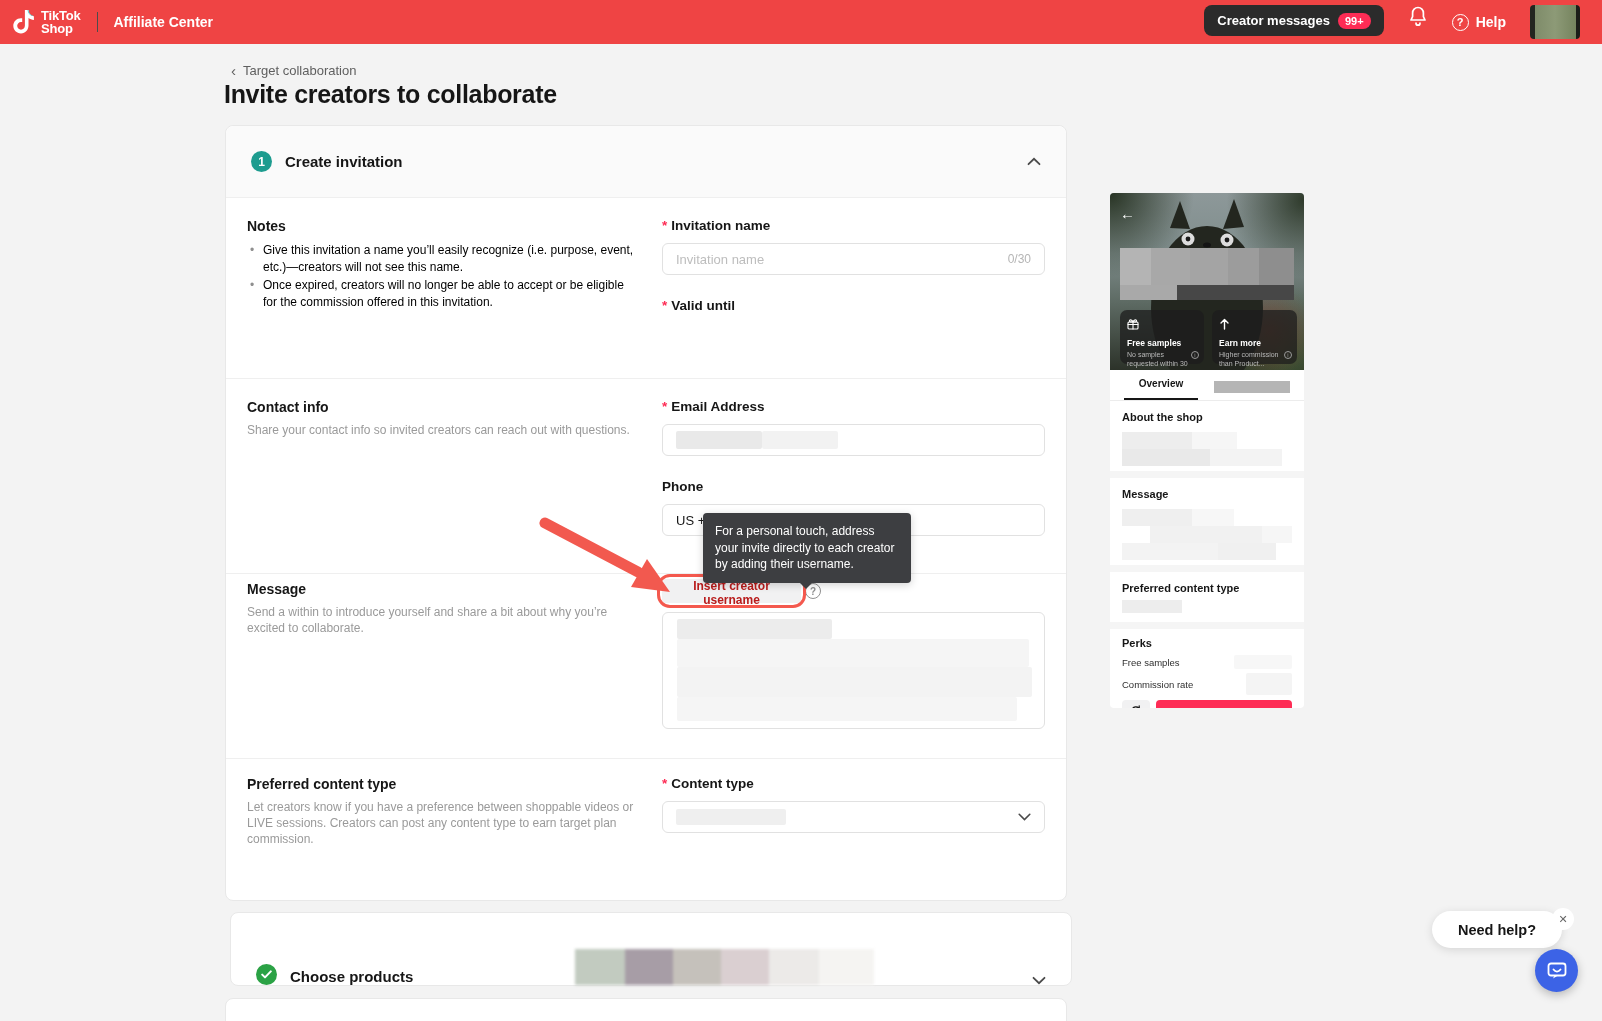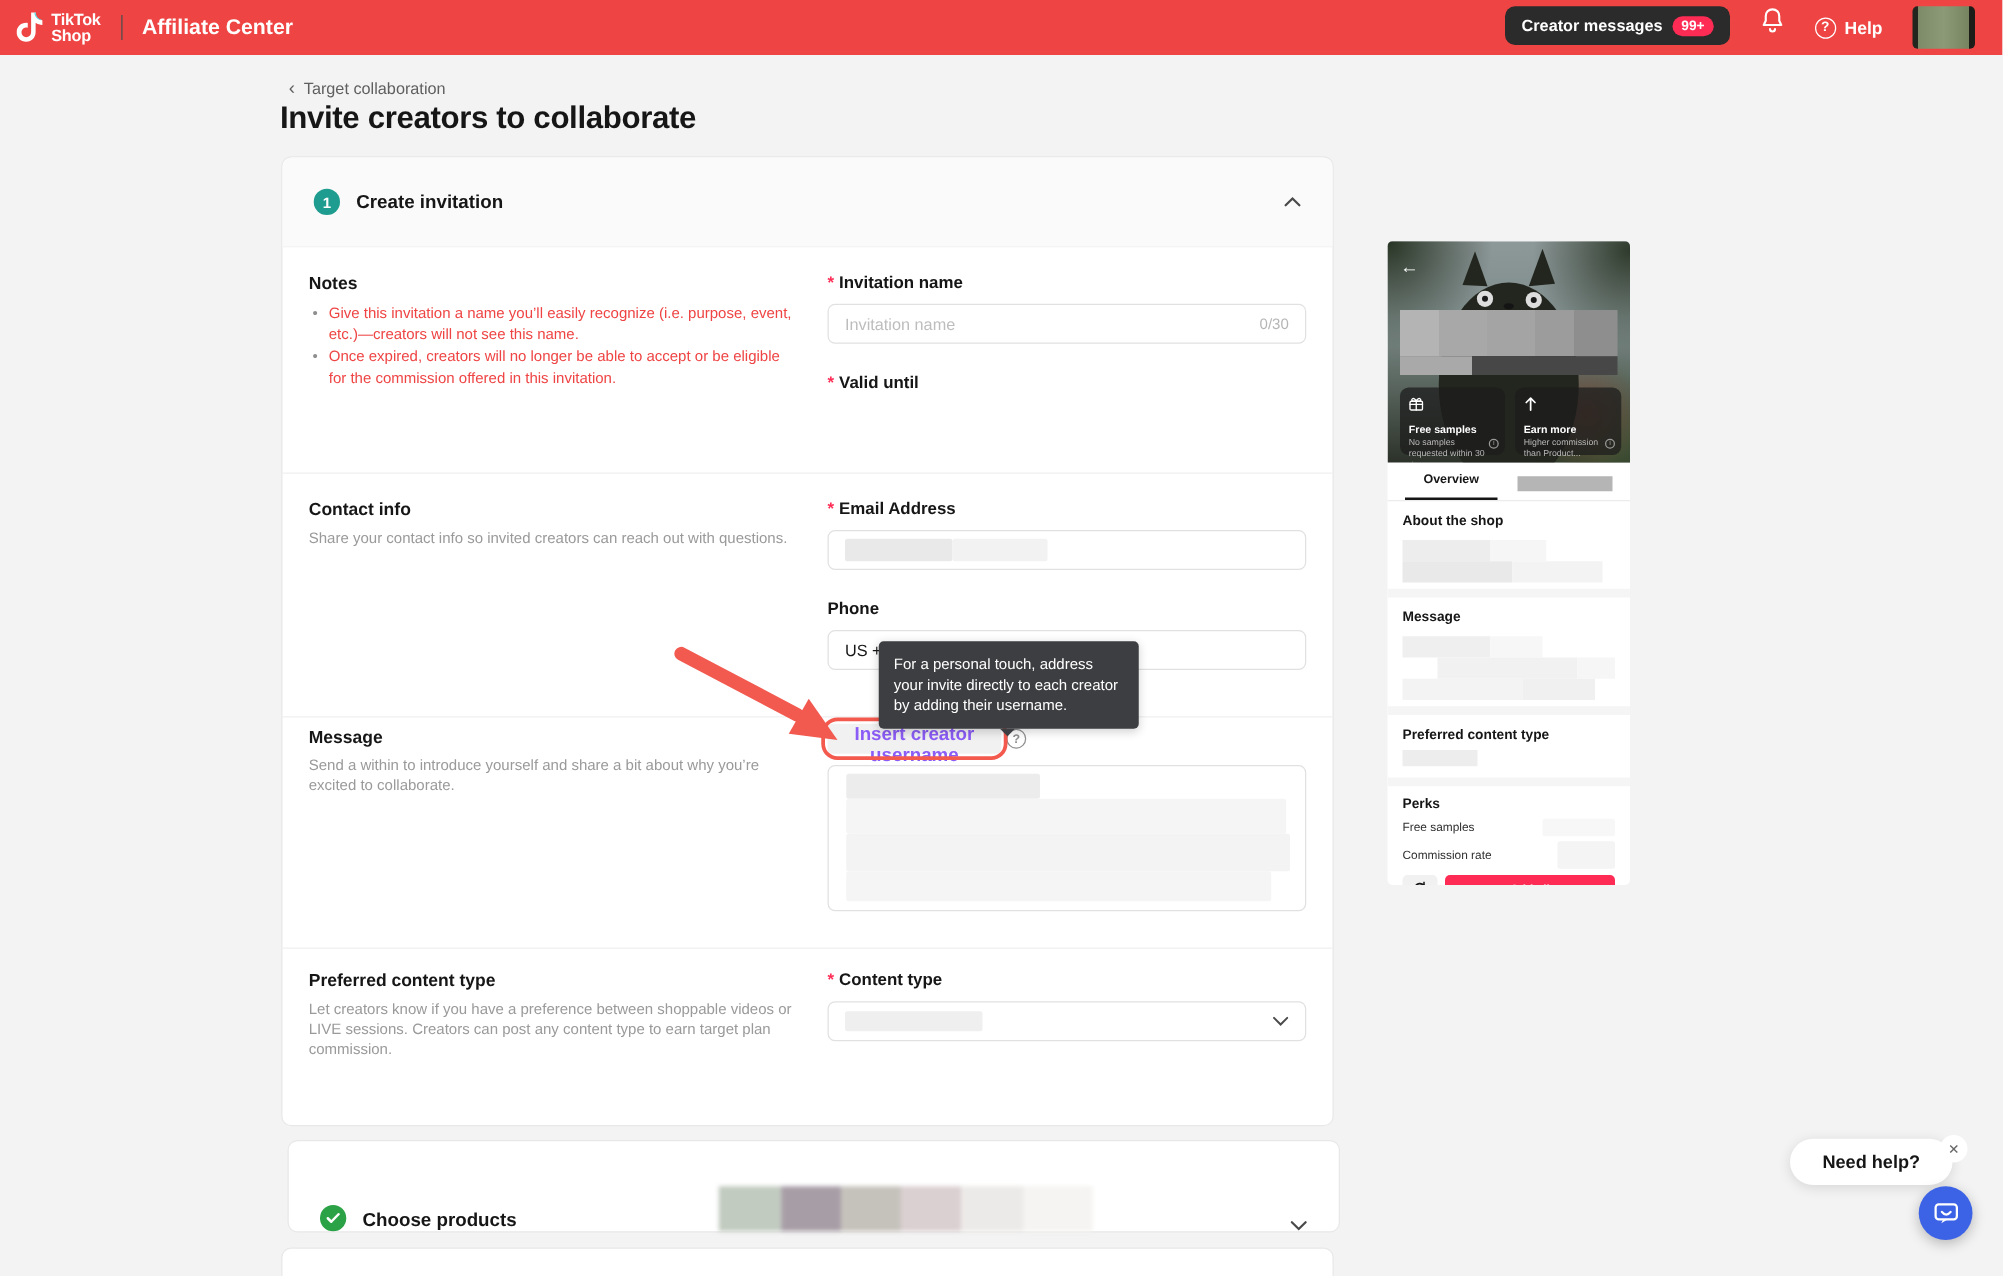--- a/index.html
+++ b/index.html
@@ -10,21 +10,21 @@
     font-family:"Liberation Sans", sans-serif;
   }
   .abs { position:absolute; }
 
   
   .topbar { position:absolute; top:0; left:0; width:1602px; height:44px;
     background:#ef4444; color:#fff; display:flex; align-items:center; z-index:40; }
   .logo { display:flex; align-items:center; gap:6px; padding-left:13px; }
   .logo-text { font-size:13px; font-weight:800; line-height:13px; letter-spacing:-.2px; }
   .v-div { width:1px; height:20px; background:#4c4c4c; margin:0 16px; }
-  .app-title { font-size:17px; font-weight:700; }
+  .app-title { font-size:14px; font-weight:700; }
   .topbar-right { margin-left:auto; display:flex; gap:24px; padding-right:22px; }
   .cm-btn { background:#2b2b2b; border-radius:8px; height:31px; display:flex; align-items:center;
     gap:8px; padding:0 13px; font-size:13px; font-weight:600; cursor:pointer; }
   .badge { background:#fe2c55; border-radius:10px; font-size:11px; font-weight:700; padding:2px 7px; line-height:12px; }
   .help-item { display:flex; align-items:center; gap:7px; font-size:14px; font-weight:600; cursor:pointer; }
   .qcircle-w { width:17px; height:17px; border:1.6px solid #fff; border-radius:50%;
     display:flex; align-items:center; justify-content:center; font-size:11px; font-weight:700; }
   .avatar { width:50px; height:34px; border-radius:4px;
     background:linear-gradient(90deg,#23251f 0%,#23251f 9%,#7e8b69 9%,#8d9a77 50%,#76845f 91%,#1c1d19 91%); }
 
@@ -37,35 +37,35 @@
   .card-header { height:72px; background:#fafafa; border-bottom:1px solid #efefef;
     border-radius:8px 8px 0 0; display:flex; align-items:center; padding:0 25px; gap:13px; }
   .step-circle { width:21px; height:21px; border-radius:50%; color:#fff; font-size:12px; font-weight:700;
     display:flex; align-items:center; justify-content:center; flex:0 0 auto; }
   .sec-title { font-size:15px; font-weight:700; }
   .head-chev { margin-left:auto; cursor:pointer; display:flex; }
 
   .col-title { font-size:14px; font-weight:700; }
   .col-desc { font-size:12px; color:#9a9a9a; line-height:16px; }
   .bullets { list-style:none; }
-  .bullets li { position:relative; padding-left:15px; font-size:12px; color:#ef4444; line-height:16.5px; margin-bottom:2px; }
+  .bullets li { position:relative; padding-left:15px; font-size:12px; color:#000000; line-height:16.5px; margin-bottom:2px; }
   .bullets li::before { content:"•"; position:absolute; left:2px; color:#8f8f8f; }
 
   .f-label { font-size:13.5px; font-weight:700; display:flex; gap:4px; }
   .req { color:#fe2c55; }
   .input { position:absolute; width:383px; height:32px; border:1px solid #e1e1e1; border-radius:6px;
     background:#fff; display:flex; align-items:center; padding:0 13px; font-size:13px; }
   .input input { border:none; outline:none; flex:1; font:inherit; color:#161616; background:transparent; }
   .input input::placeholder { color:#bdbdbd; }
   .counter { color:#b5b5b5; font-size:12px; margin-left:8px; }
   .h-div { position:absolute; left:0; right:0; height:1px; background:#efefef; }
 
   .redact { position:absolute; border-radius:2px; }
   .insert-btn { position:absolute; height:24px; background:#f1f1f2; border:none; border-radius:4px;
-    font-family:inherit; font-size:15px; font-weight:700; color:#8b5cf6; padding:0 10px; cursor:pointer; }
+    font-family:inherit; font-size:12px; font-weight:700; color:#b91c1c; padding:0 10px; cursor:pointer; }
   .ann-ring { position:absolute; border:3.5px solid #f4594e; border-radius:13px; z-index:15; }
   .qcircle-g { position:absolute; width:16px; height:16px; border:1.4px solid #909090; border-radius:50%;
     display:flex; align-items:center; justify-content:center; font-size:10px; font-weight:700; color:#909090; cursor:pointer; }
   .textarea { position:absolute; width:383px; height:117px; border:1px solid #e1e1e1; border-radius:6px;
     background:#fff; overflow:hidden; }
   .select { position:absolute; width:383px; height:32px; border:1px solid #e1e1e1; border-radius:6px;
     background:#fff; display:flex; align-items:center; padding:0 13px; cursor:pointer; }
   .select .sel-chev { margin-left:auto; display:flex; }
 
   .tooltip { position:absolute; left:703px; top:513px; width:208px; background:#3d3e41; color:#fff;

